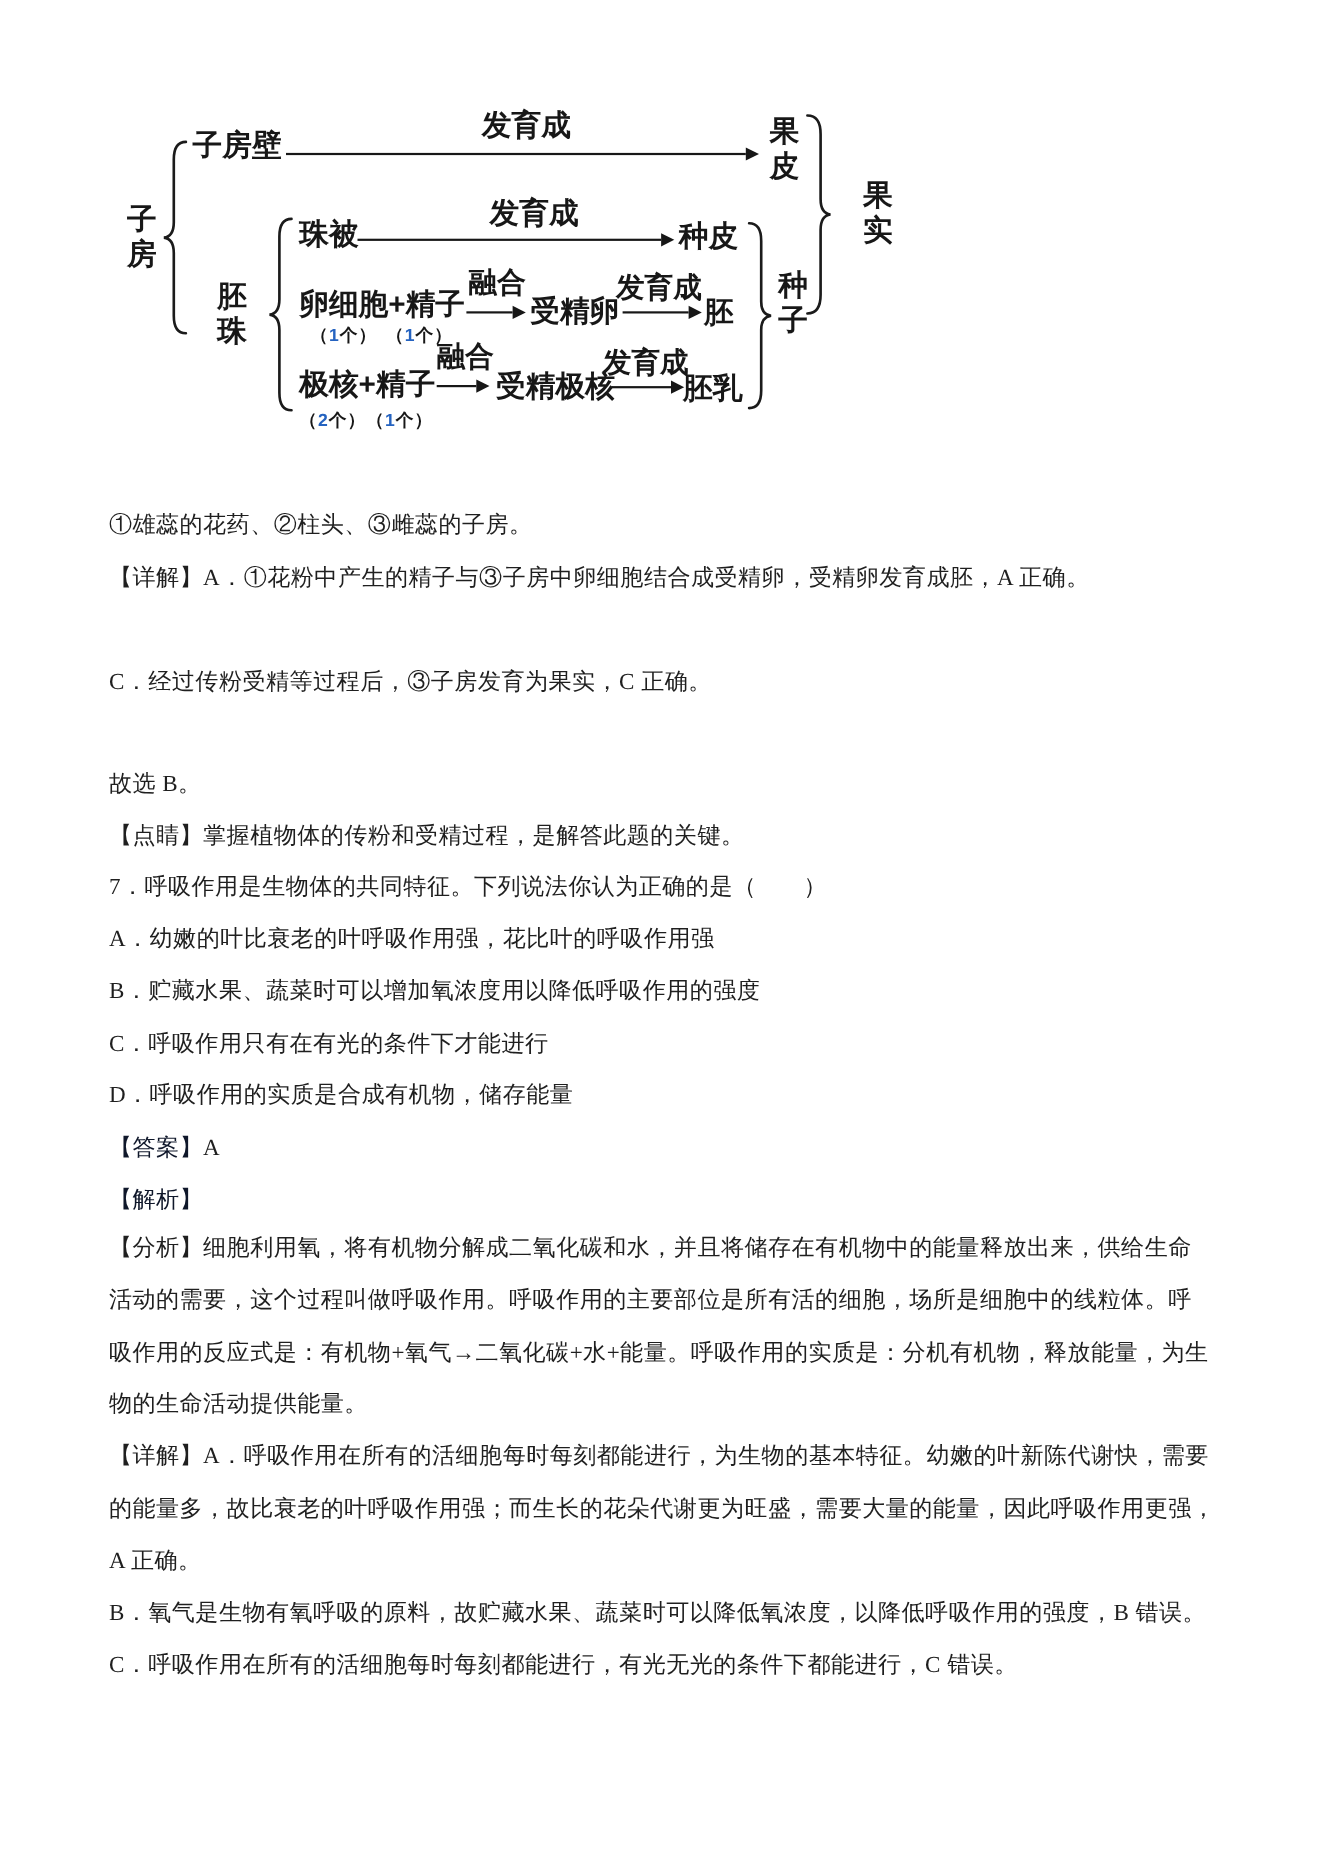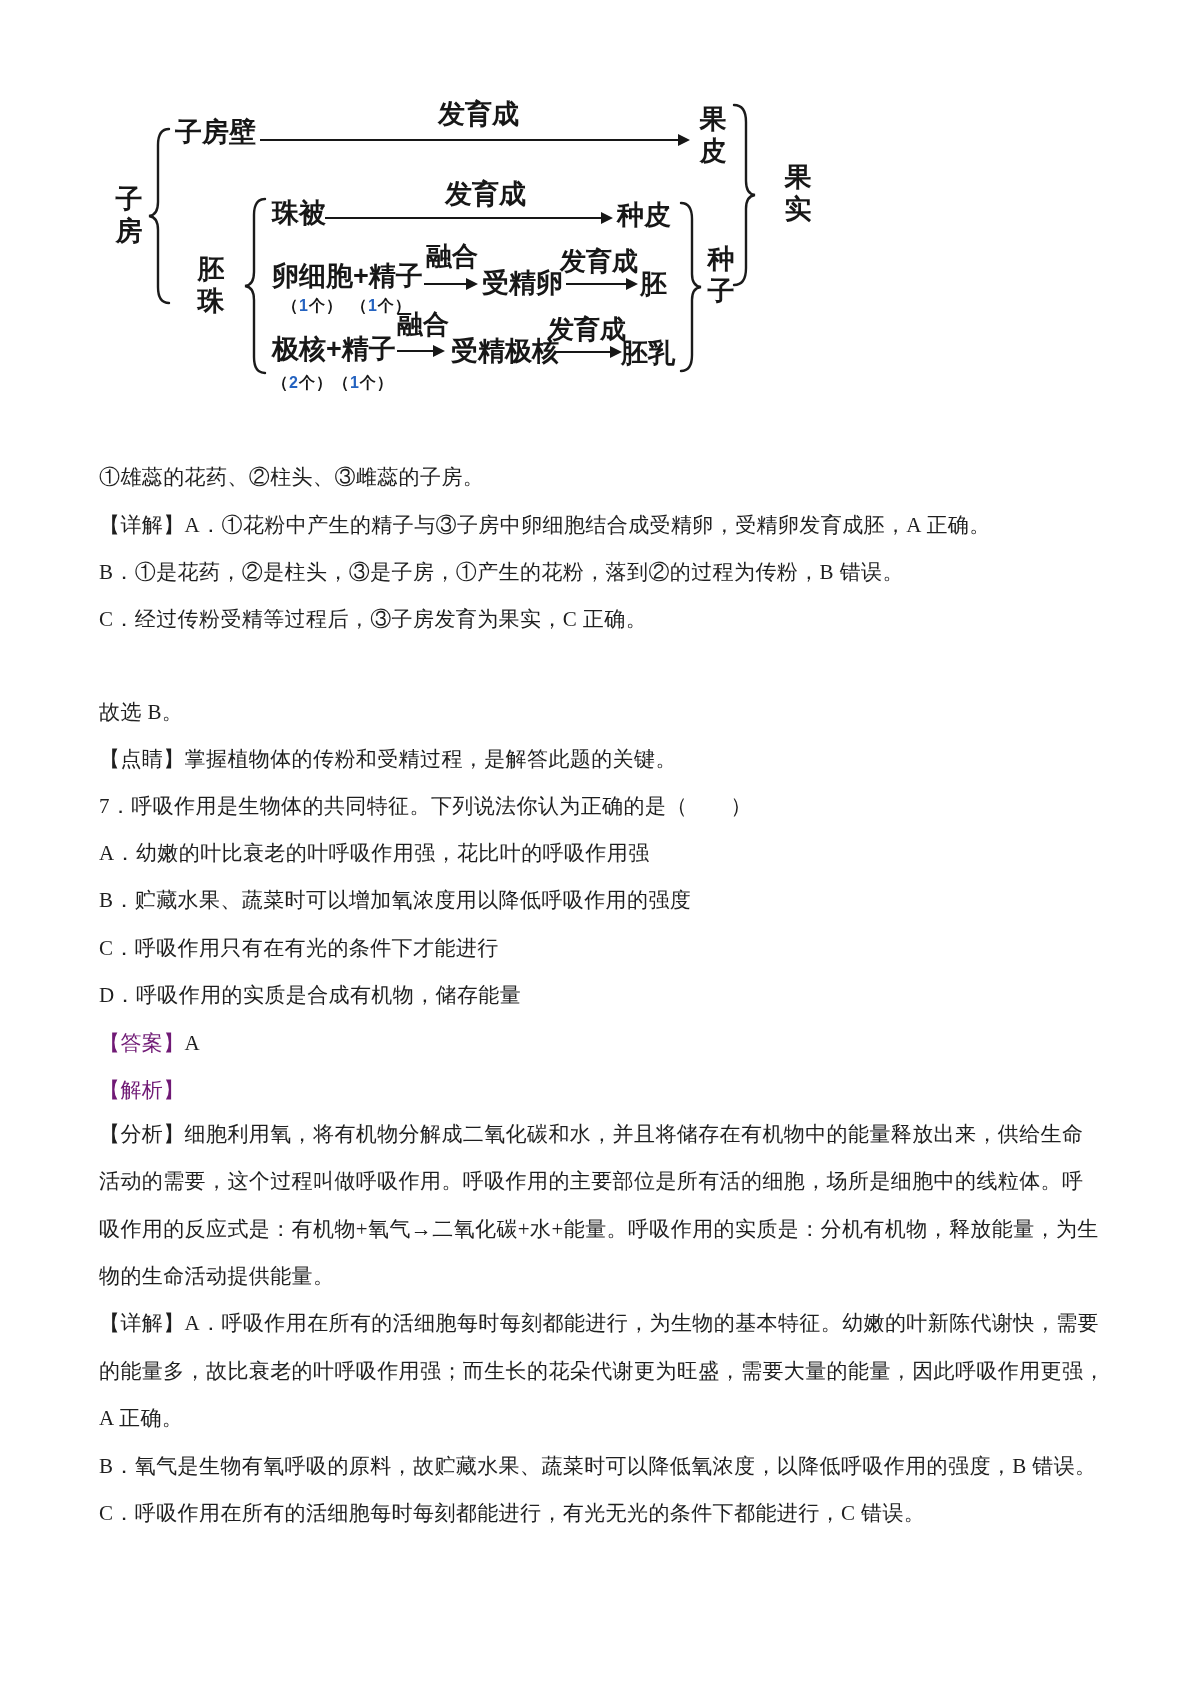--- a/index.html
+++ b/index.html
@@ -8,21 +8,21 @@
     background:#ffffff; overflow:hidden;
     font-family:"Liberation Serif","DejaVu Serif",serif;
     color:#1f1f1f;
   }
   
   .tline{
     position:absolute; left:99px; width:1015px;
     font-size:21px; line-height:27px; white-space:pre; letter-spacing:.4px;
     overflow:hidden;
   }
-  .blue{color:#701a75;}
+  .blue{color:#0f172a;}
   
   #diagram{
     position:absolute; left:100px; top:95px; width:740px; height:315px;
     font-family:"Liberation Sans","DejaVu Sans",sans-serif;
     color:#171717; font-weight:bold;
   }
   .dlabel{position:absolute; font-size:27px; line-height:30px; white-space:nowrap;}
   .dsmall{position:absolute; font-size:16px; line-height:23px; white-space:nowrap; letter-spacing:1px;}
   .vtext{position:absolute; width:30px; font-size:27px; line-height:32px;
          text-align:center; word-break:break-all; white-space:normal;}
@@ -95,21 +95,20 @@
     <div class="arrow" style="left:297px; top:255px; width:36px;"></div>
     <div class="dlabel" style="left:351px; top:241px;">受精极核</div>
     <div class="dlabel" style="left:448px; top:219px; font-size:26px;">发育成</div>
     <div class="arrow" style="left:456px; top:256px; width:54px;"></div>
     <div class="dlabel" style="left:521px; top:243px;">胚乳</div>
     <div class="dsmall" style="left:172px; top:276px;"><span>（</span><span class="digit">2</span><span>个）</span><span>（</span><span class="digit">1</span><span>个）</span></div>
   </div>
 
   <div class="tline" style="top:464px;">①雄蕊的花药、②柱头、③雌蕊的子房。</div>
   <div class="tline" style="top:512px;">【详解】A．①花粉中产生的精子与③子房中卵细胞结合成受精卵，受精卵发育成胚，A 正确。</div>
-  <div class="tline" style="top:559px;">B．①是花药，②是柱头，③是子房，①产生的花粉，落到②的过程为传粉，B 错误。</div>
   <div class="tline" style="top:606px;">C．经过传粉受精等过程后，③子房发育为果实，C 正确。</div>
   <div class="tline" style="top:699px;">故选 B。</div>
   <div class="tline" style="top:746px;">【点睛】掌握植物体的传粉和受精过程，是解答此题的关键。</div>
 
   <div class="tline" style="top:793px;">7．呼吸作用是生物体的共同特征。下列说法你认为正确的是（　　）</div>
   <div class="tline" style="top:840px;">A．幼嫩的叶比衰老的叶呼吸作用强，花比叶的呼吸作用强</div>
   <div class="tline" style="top:887px;">B．贮藏水果、蔬菜时可以增加氧浓度用以降低呼吸作用的强度</div>
   <div class="tline" style="top:935px;">C．呼吸作用只有在有光的条件下才能进行</div>
   <div class="tline" style="top:982px;">D．呼吸作用的实质是合成有机物，储存能量</div>
 

